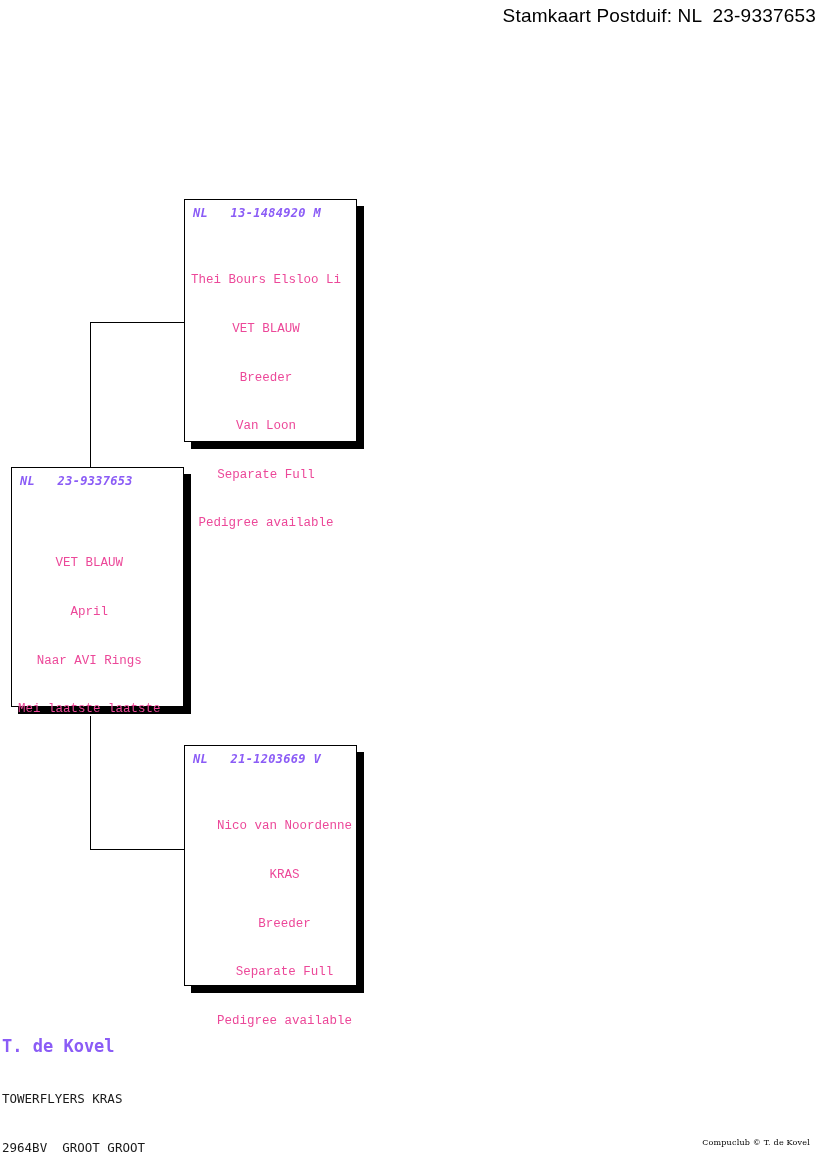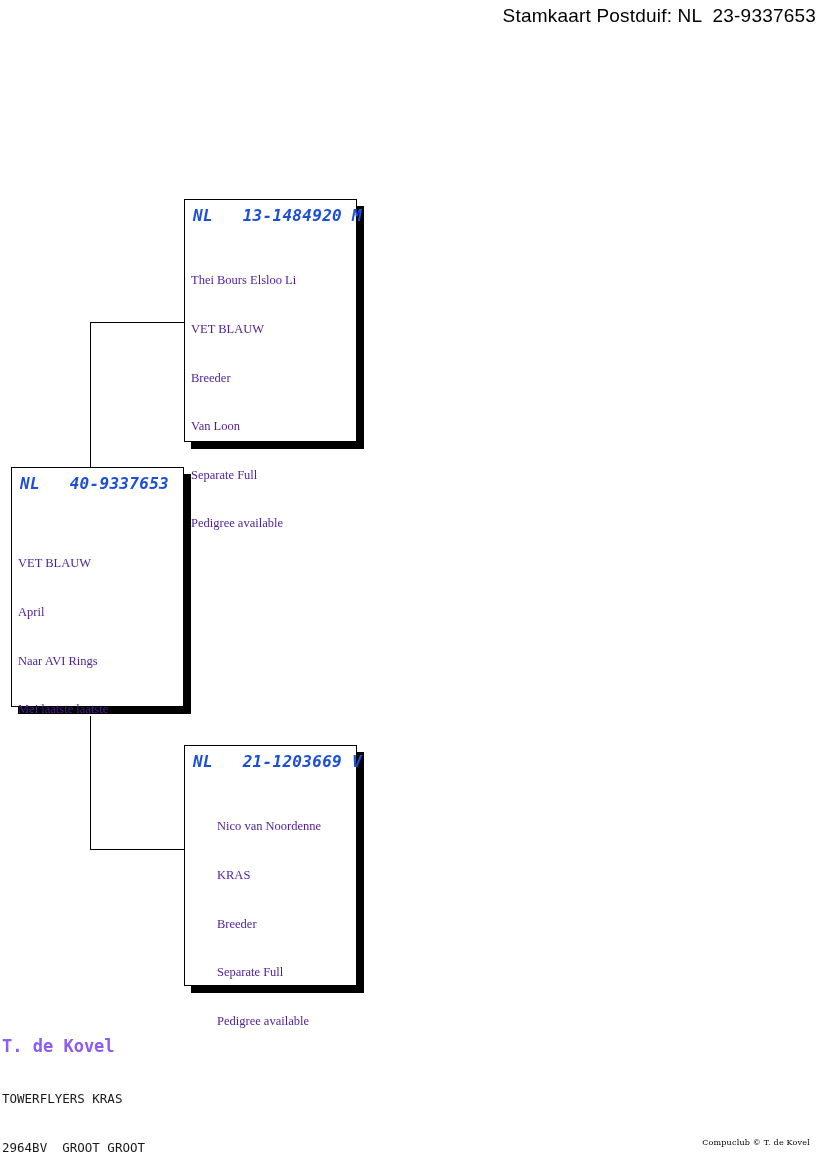--- a/index.html
+++ b/index.html
@@ -41,35 +41,36 @@
   .card-shadow {
     position: absolute;
     background: #000000;
     z-index: 2;
   }
   .card-header {
     position: absolute;
     left: 8px;
     top: 6px;
     font-family: "DejaVu Sans Mono", monospace;
-    font-size: 16px;
+    font-size: 12px;
     font-weight: bold;
     font-style: italic;
-    color: #1d4ed8;
+    color: #8b5cf6;
     white-space: pre;
     letter-spacing: 0.3px;
   }
   .card-body {
     position: absolute;
     left: 6px;
-    font-family: Liberation Serif, serif;
+    font-family: Liberation Mono, monospace;
     font-size: 12.5px;
     line-height: 16.2px;
-    color: #4c1d95;
+    color: #ec4899;
     white-space: pre;
+    text-align: center;
   }
   .card-body div {
     white-space: pre;
   }
 
   
   #card-sire        { left: 184px; top: 199px;  width: 173px; height: 243px; }
   #card-sire-shadow { left: 191px; top: 206px;  width: 173px; height: 243px; }
   #card-sire .card-body { top: 40px; }
 
@@ -148,21 +149,21 @@
     <div>VET BLAUW</div>
     <div>Breeder</div>
     <div>Van Loon</div>
     <div>Separate Full</div>
     <div>Pedigree available</div>
   </div>
 </div>
 
 <div class="card-shadow" id="card-subject-shadow"></div>
 <div class="card" id="card-subject">
-  <div class="card-header">NL   40-9337653</div>
+  <div class="card-header">NL   23-9337653</div>
   <div class="card-body">
     <div>VET BLAUW</div>
     <div>April</div>
     <div>Naar AVI Rings</div>
     <div>Mei laatste laatste</div>
   </div>
 </div>
 
 <div class="card-shadow" id="card-dam-shadow"></div>
 <div class="card" id="card-dam">

